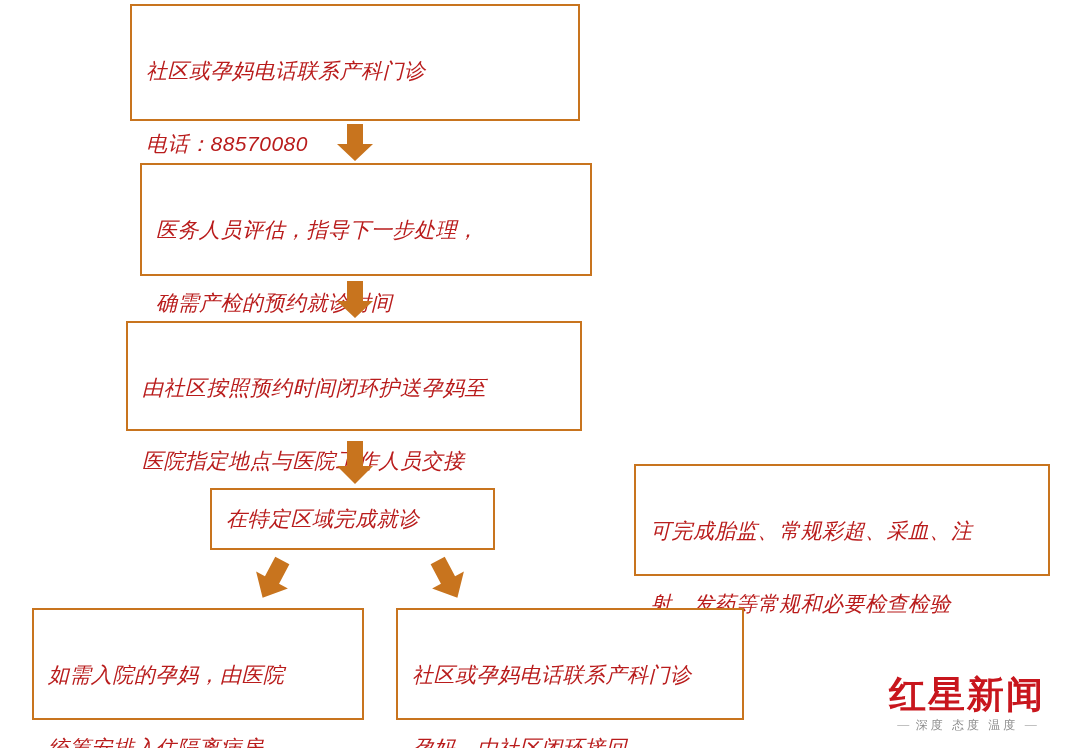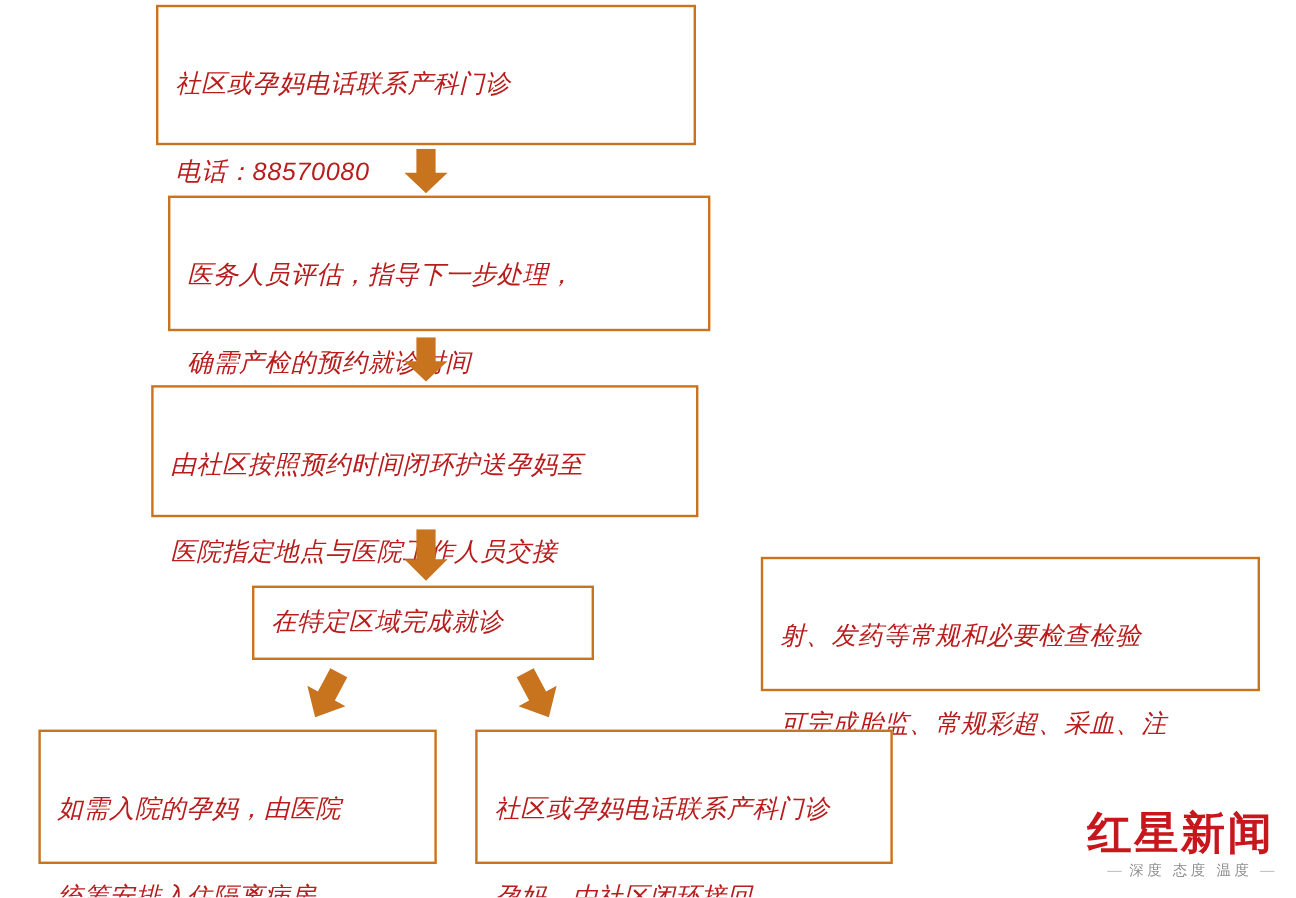--- a/index.html
+++ b/index.html
@@ -35,21 +35,21 @@
     position: absolute;
   }
   .arrow svg {
     display: block;
   }
   .brand {
     position: absolute;
     right: 18px;
     bottom: 14px;
     width: 190px;
-    text-align: right;
+    text-align: center;
     user-select: none;
   }
   .brand-main {
     font-size: 37px;
     font-weight: bold;
     color: #C8161D;
     letter-spacing: 2px;
     line-height: 1;
     white-space: nowrap;
   }
@@ -105,22 +105,22 @@
     <svg width="38" height="44" viewBox="0 0 38 44" aria-hidden="true">
       <polygon points="11,0 27,0 27,25 37,25 19,43 1,25 11,25" fill="#C8741E"></polygon>
     </svg>
   </div>
 
   <div class="node" style="left:210px; top:488px; width:285px; height:62px; display:flex; align-items:flex-end;">
     <span class="line">在特定区域完成就诊</span>
   </div>
 
   <div class="node" style="left:634px; top:464px; width:416px; height:112px;">
+    <span class="line">可完成胎监、常规彩超、采血、注</span>
     <span class="line">射、发药等常规和必要检查检验</span>
-    <span class="line">可完成胎监、常规彩超、采血、注</span>
   </div>
 
   <div class="arrow" style="left:248px; top:556px;">
     <svg width="48" height="48" viewBox="0 0 48 48" aria-hidden="true">
       <g transform="rotate(28 24 24)">
         <polygon points="16,2 32,2 32,24 42,24 24,44 6,24 16,24" fill="#C8741E"></polygon>
       </g>
     </svg>
   </div>
 

